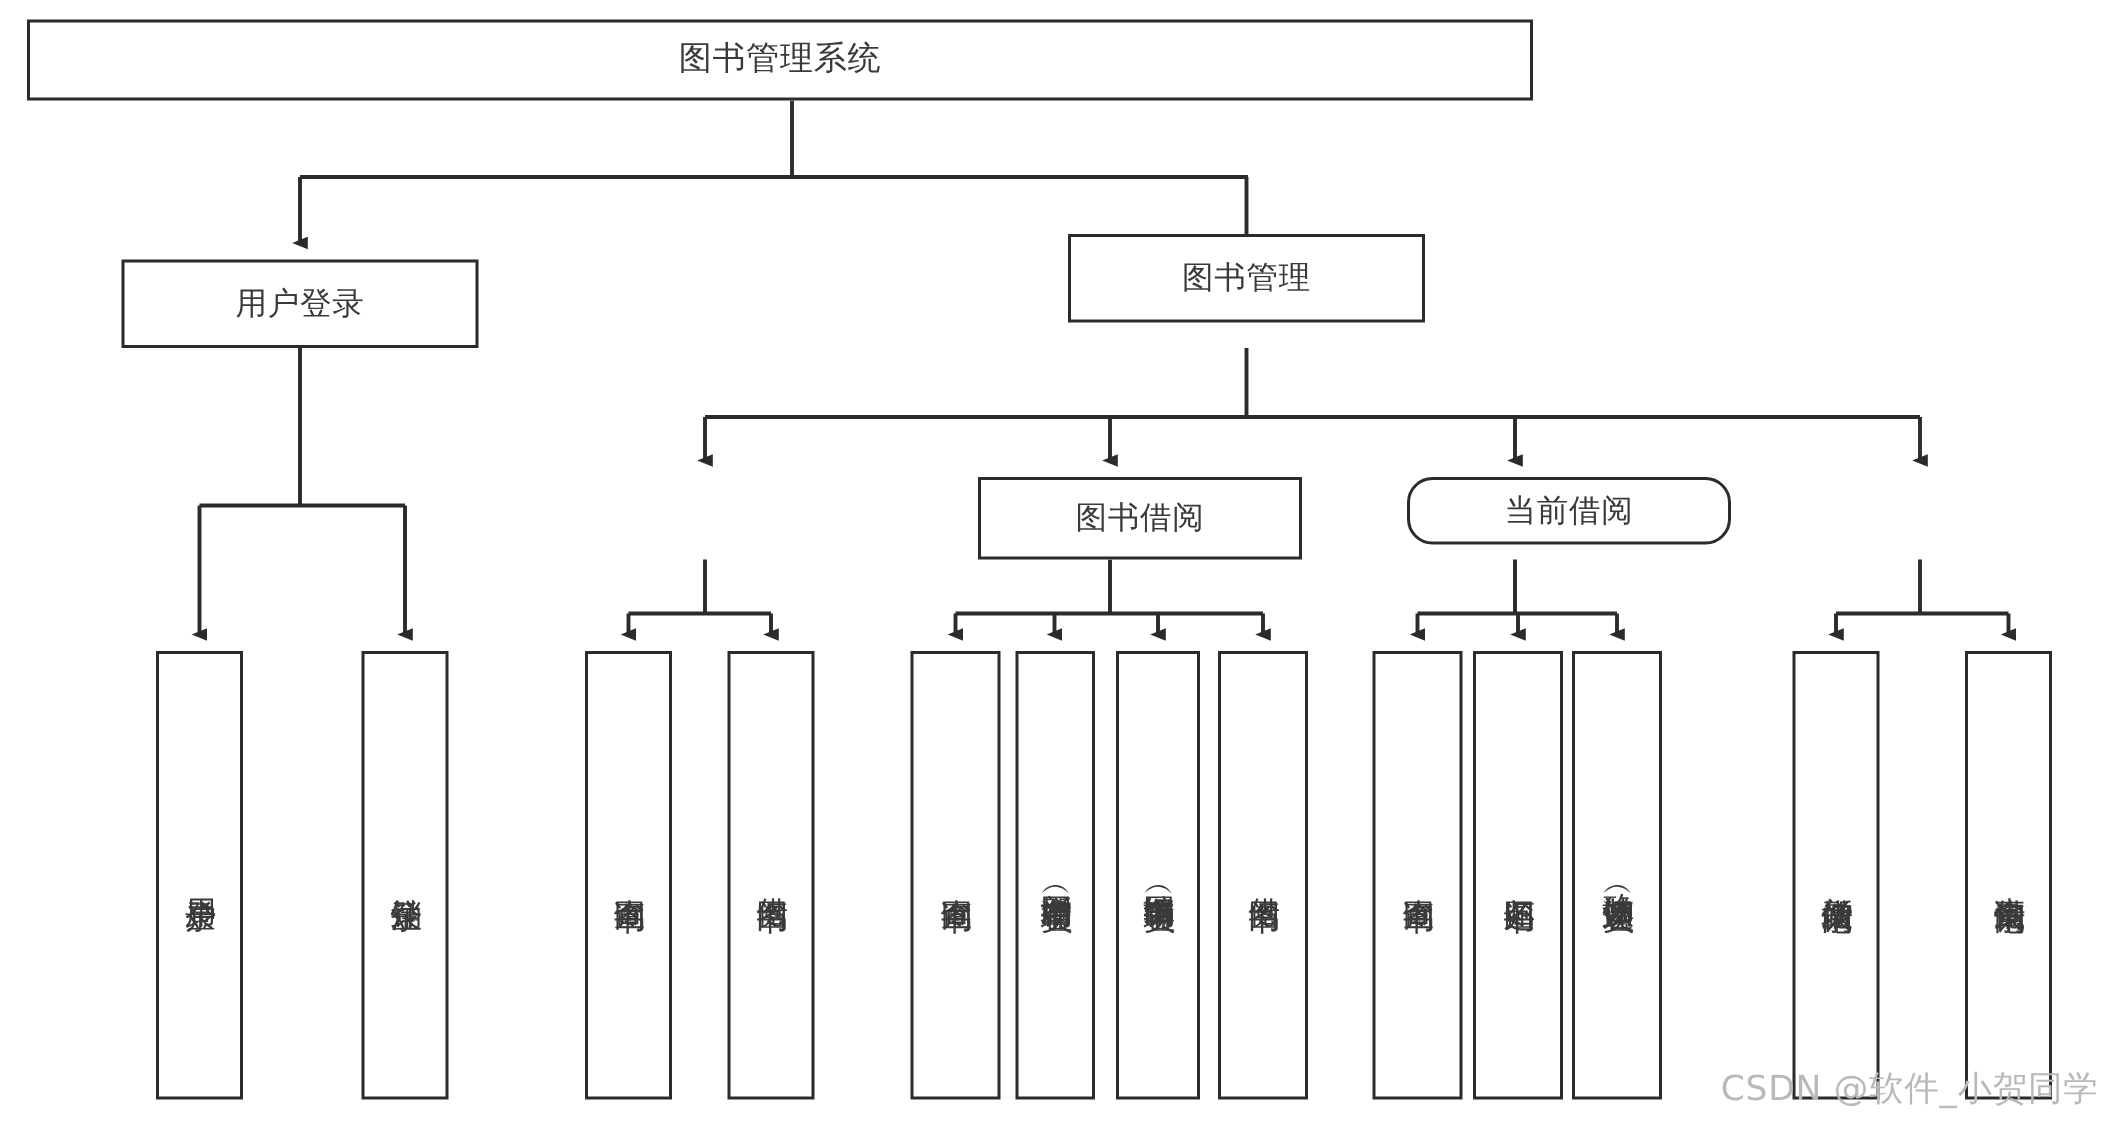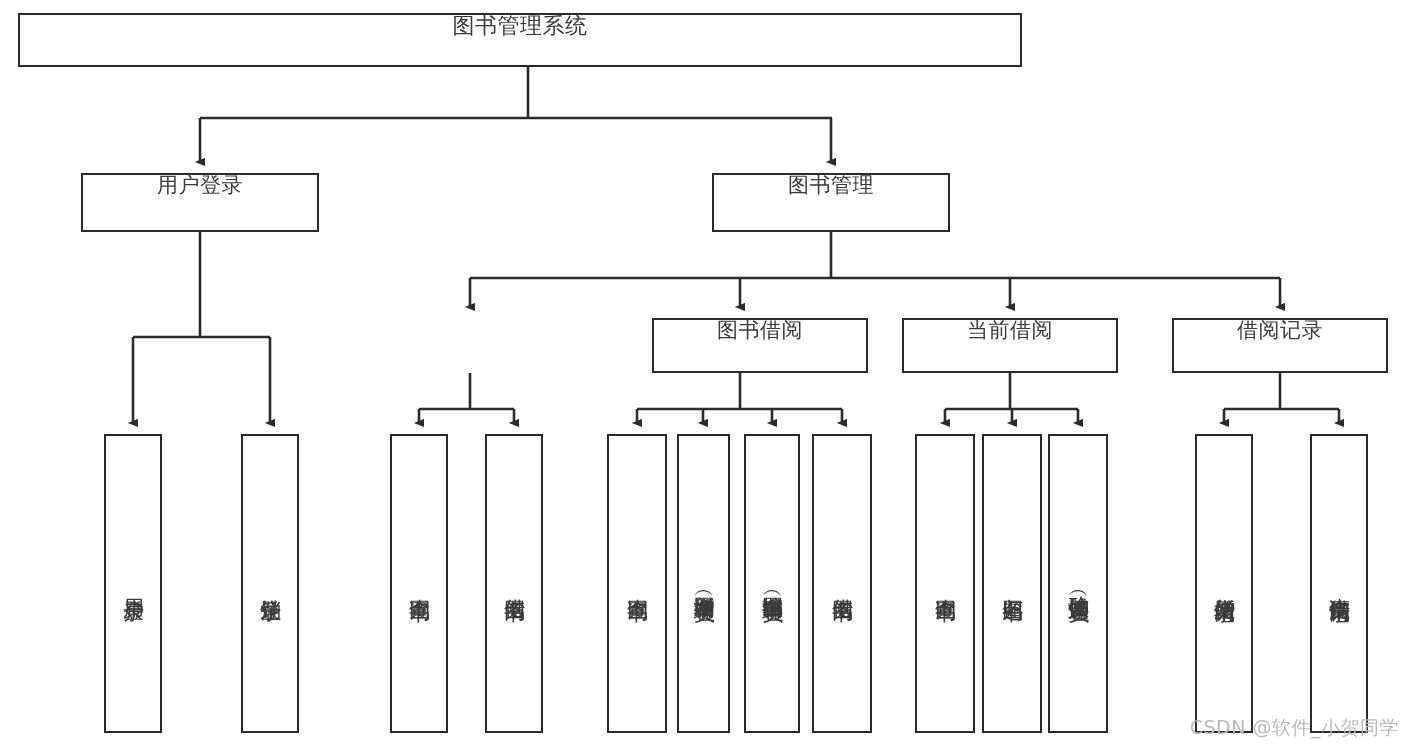--- a/index.html
+++ b/index.html
@@ -23,20 +23,21 @@
     top: 0;
     width: 1405px;
     height: 747px;
   }
   .node {
     position: absolute;
     box-sizing: border-box;
     border: 2.5px solid #2b2b2b;
     background: #ffffff;
     display: flex;
+    align-items: center;
     justify-content: center;
     color: #3a3a3a;
   }
   .node-h {
     font-size: 21px;
     letter-spacing: 0.5px;
     line-height: 1;
     white-space: nowrap;
   }
   .node-root {
@@ -53,21 +54,21 @@
     line-height: 1.32;
     letter-spacing: 1px;
     color: #3a3a3a;
     white-space: nowrap;
     display: block;
   }
   .watermark {
     position: absolute;
     right: 6px;
     bottom: 6px;
-    font-size: 19px;
+    font-size: 23px;
     color: #b9b9b9;
     letter-spacing: 0.5px;
     white-space: nowrap;
   }
 </style>
 </head>
 <body>
 
 <div id="canvas">
 
@@ -121,32 +122,29 @@
     </g>
   </svg>
 
   <div class="node node-h node-root" style="left:18px; top:13px; width:1004px; height:54px;">
     <span>图书管理系统</span>
   </div>
 
   <div class="node node-h" style="left:81px; top:173px; width:238px; height:59px;">
     <span>用户登录</span>
   </div>
-  <div class="node node-h" style="left:712px; top:173px; width:238px; height:59px;">
+  <div class="node node-h" style="left:712px; top:156px; width:238px; height:59px;">
     <span>图书管理</span>
   </div>
 
   <div class="node node-h" style="left:652px; top:318px; width:216px; height:55px;">
     <span>图书借阅</span>
   </div>
-  <div class="node node-h" style="left:902px; top:318px; width:216px; height:55px;">
+  <div class="node node-h" style="left:938px; top:318px; width:216px; height:45px;border-radius:17px;">
     <span>当前借阅</span>
-  </div>
-  <div class="node node-h" style="left:1172px; top:318px; width:216px; height:55px;">
-    <span>借阅记录</span>
   </div>
 
   <div class="node node-v" style="left:104px; top:434px; width:58px; height:299px;">
     <span class="vtext">用户登录</span>
   </div>
   <div class="node node-v" style="left:241px; top:434px; width:58px; height:299px;">
     <span class="vtext">注销登录</span>
   </div>
 
   <div class="node node-v" style="left:390px; top:434px; width:58px; height:299px;">

